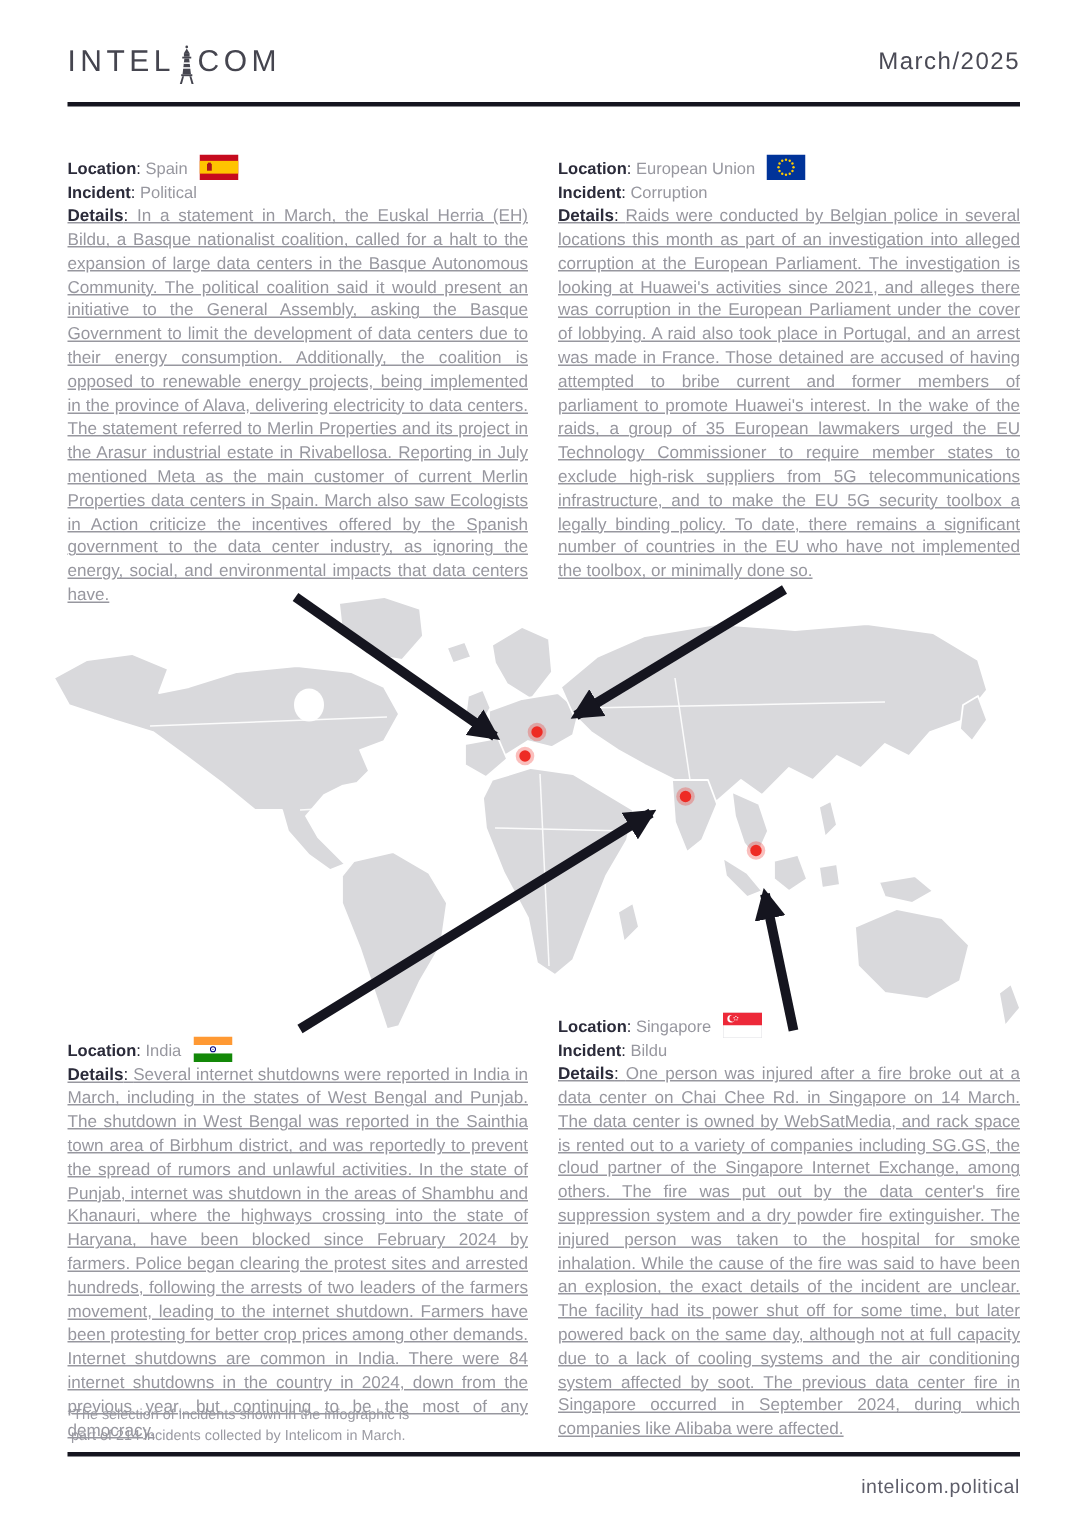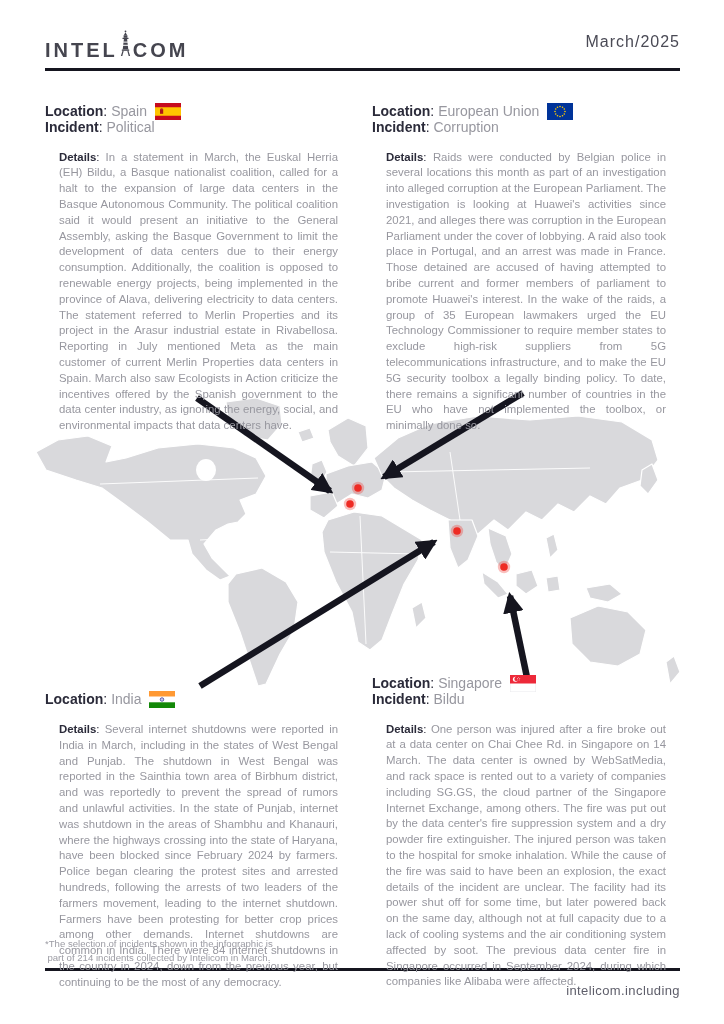--- a/index.html
+++ b/index.html
@@ -1,37 +1,37 @@
 <!DOCTYPE html>
 <html><head>
 <meta charset="utf-8">
 <style>
   html,body{margin:0;padding:0;background:#ffffff;}
   .page{
     position:relative;width:724px;height:1024px;background:#ffffff;overflow:hidden;
     font-family:"Liberation Sans",sans-serif;
   }
   
-  .logo{position:absolute;left:45px;top:30px;display:flex;align-items:flex-end;
-    font-size:20px;letter-spacing:3px;color:#45454f;font-weight:700;}
+  .logo{position:absolute;left:45px;top:30px;display:flex;align-items:flex-start;
+    font-size:20px;letter-spacing:3px;color:#45454f;font-weight:400;}
   .logo .lh-icon{margin:0 1px;display:inline-block;}
   .date{position:absolute;right:44px;top:33px;font-size:16px;letter-spacing:1px;color:#4a4a55;}
   .rule{position:absolute;left:45px;width:635px;height:3px;background:#15151f;}
   .rule.top{top:68px;}
   .rule.bottom{top:968px;}
   
   .incident{position:absolute;z-index:4;}
   .pos-spain{left:45px;top:103px;width:307px;}
   .pos-eu{left:372px;top:103px;width:308px;}
   .pos-india{left:45px;top:691px;width:307px;}
   .pos-singapore{left:372px;top:675px;width:308px;}
-  .kv{margin:0;font-size:14px;line-height:15.6px;color:#97979f;}
+  .kv{margin:0;font-size:11px;line-height:15.6px;color:#97979f;}
   .kv b{color:#2b2b3a;font-weight:700;}
   .kv .sep{color:#2b2b3a;}
-  .details{margin:14px;font-size:11.4px;line-height:15.8px;color:#97979f;text-align:justify;}
+  .details{margin:0;font-size:11.4px;line-height:15.8px;color:#97979f;text-align:justify;text-decoration:underline;}
   .details b{color:#2b2b3a;font-weight:700;}
   .details .sep{color:#2b2b3a;}
   .flag{display:inline-block;vertical-align:-4px;margin-left:8px;line-height:0;}
   
   .map{position:absolute;left:30px;top:392px;z-index:1;}
   .overlay{position:absolute;left:0;top:0;z-index:3;pointer-events:none;}
   
   .footnote{position:absolute;left:45px;top:937px;font-size:9.6px;line-height:13.5px;color:#9b9ba3;text-align:center;}
   .website{position:absolute;right:44px;top:983px;font-size:13px;letter-spacing:.4px;color:#5e5e6a;}
 </style>
@@ -193,15 +193,15 @@
           </svg></span></p>
     <p class="kv"><b>Incident</b><span class="sep">: </span><span>Bildu</span></p>
     <p class="details"><b>Details</b><span class="sep">: </span><span>One person was injured after a fire broke out at a data center on Chai Chee Rd. in Singapore on 14 March. The data center is owned by WebSatMedia, and rack space is rented out to a variety of companies including SG.GS, the cloud partner of the Singapore Internet Exchange, among others. The fire was put out by the data center's fire suppression system and a dry powder fire extinguisher. The injured person was taken to the hospital for smoke inhalation. While the cause of the fire was said to have been an explosion, the exact details of the incident are unclear. The facility had its power shut off for some time, but later powered back on the same day, although not at full capacity due to a lack of cooling systems and the air conditioning system affected by soot. The previous data center fire in Singapore occurred in September 2024, during which companies like Alibaba were affected.</span></p>
   </section>
 
   <div class="rule bottom"></div>
   <div class="footnote">
     <div>*The selection of incidents shown in the infographic is</div>
     <div>part of 214 incidents collected by Intelicom in March.</div>
   </div>
-  <div class="website">intelicom.including</div>
+  <div class="website">intelicom.political</div>
 
 </div>
 
 </body></html>

